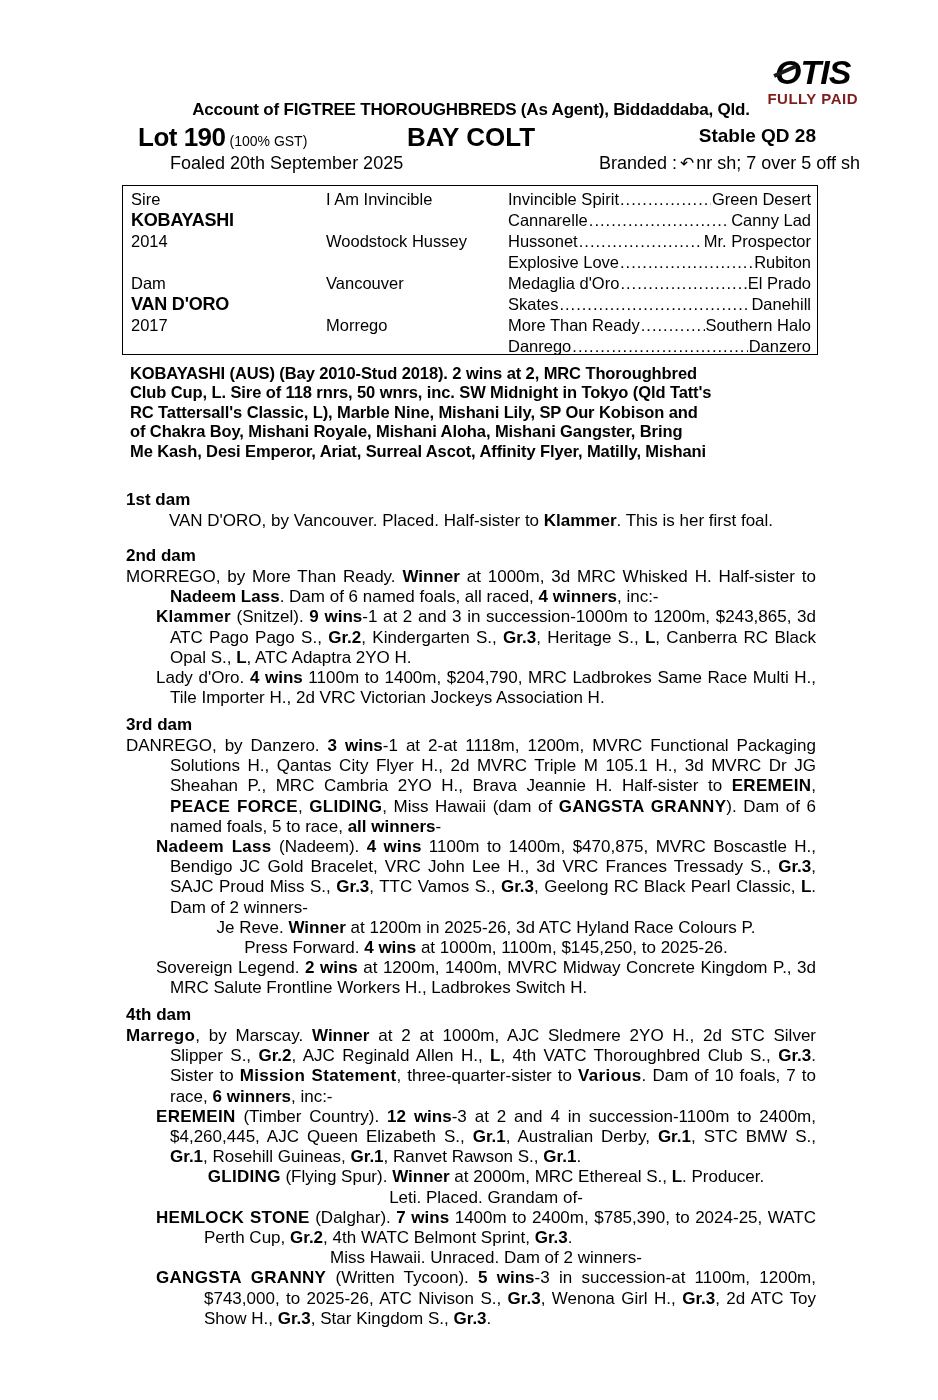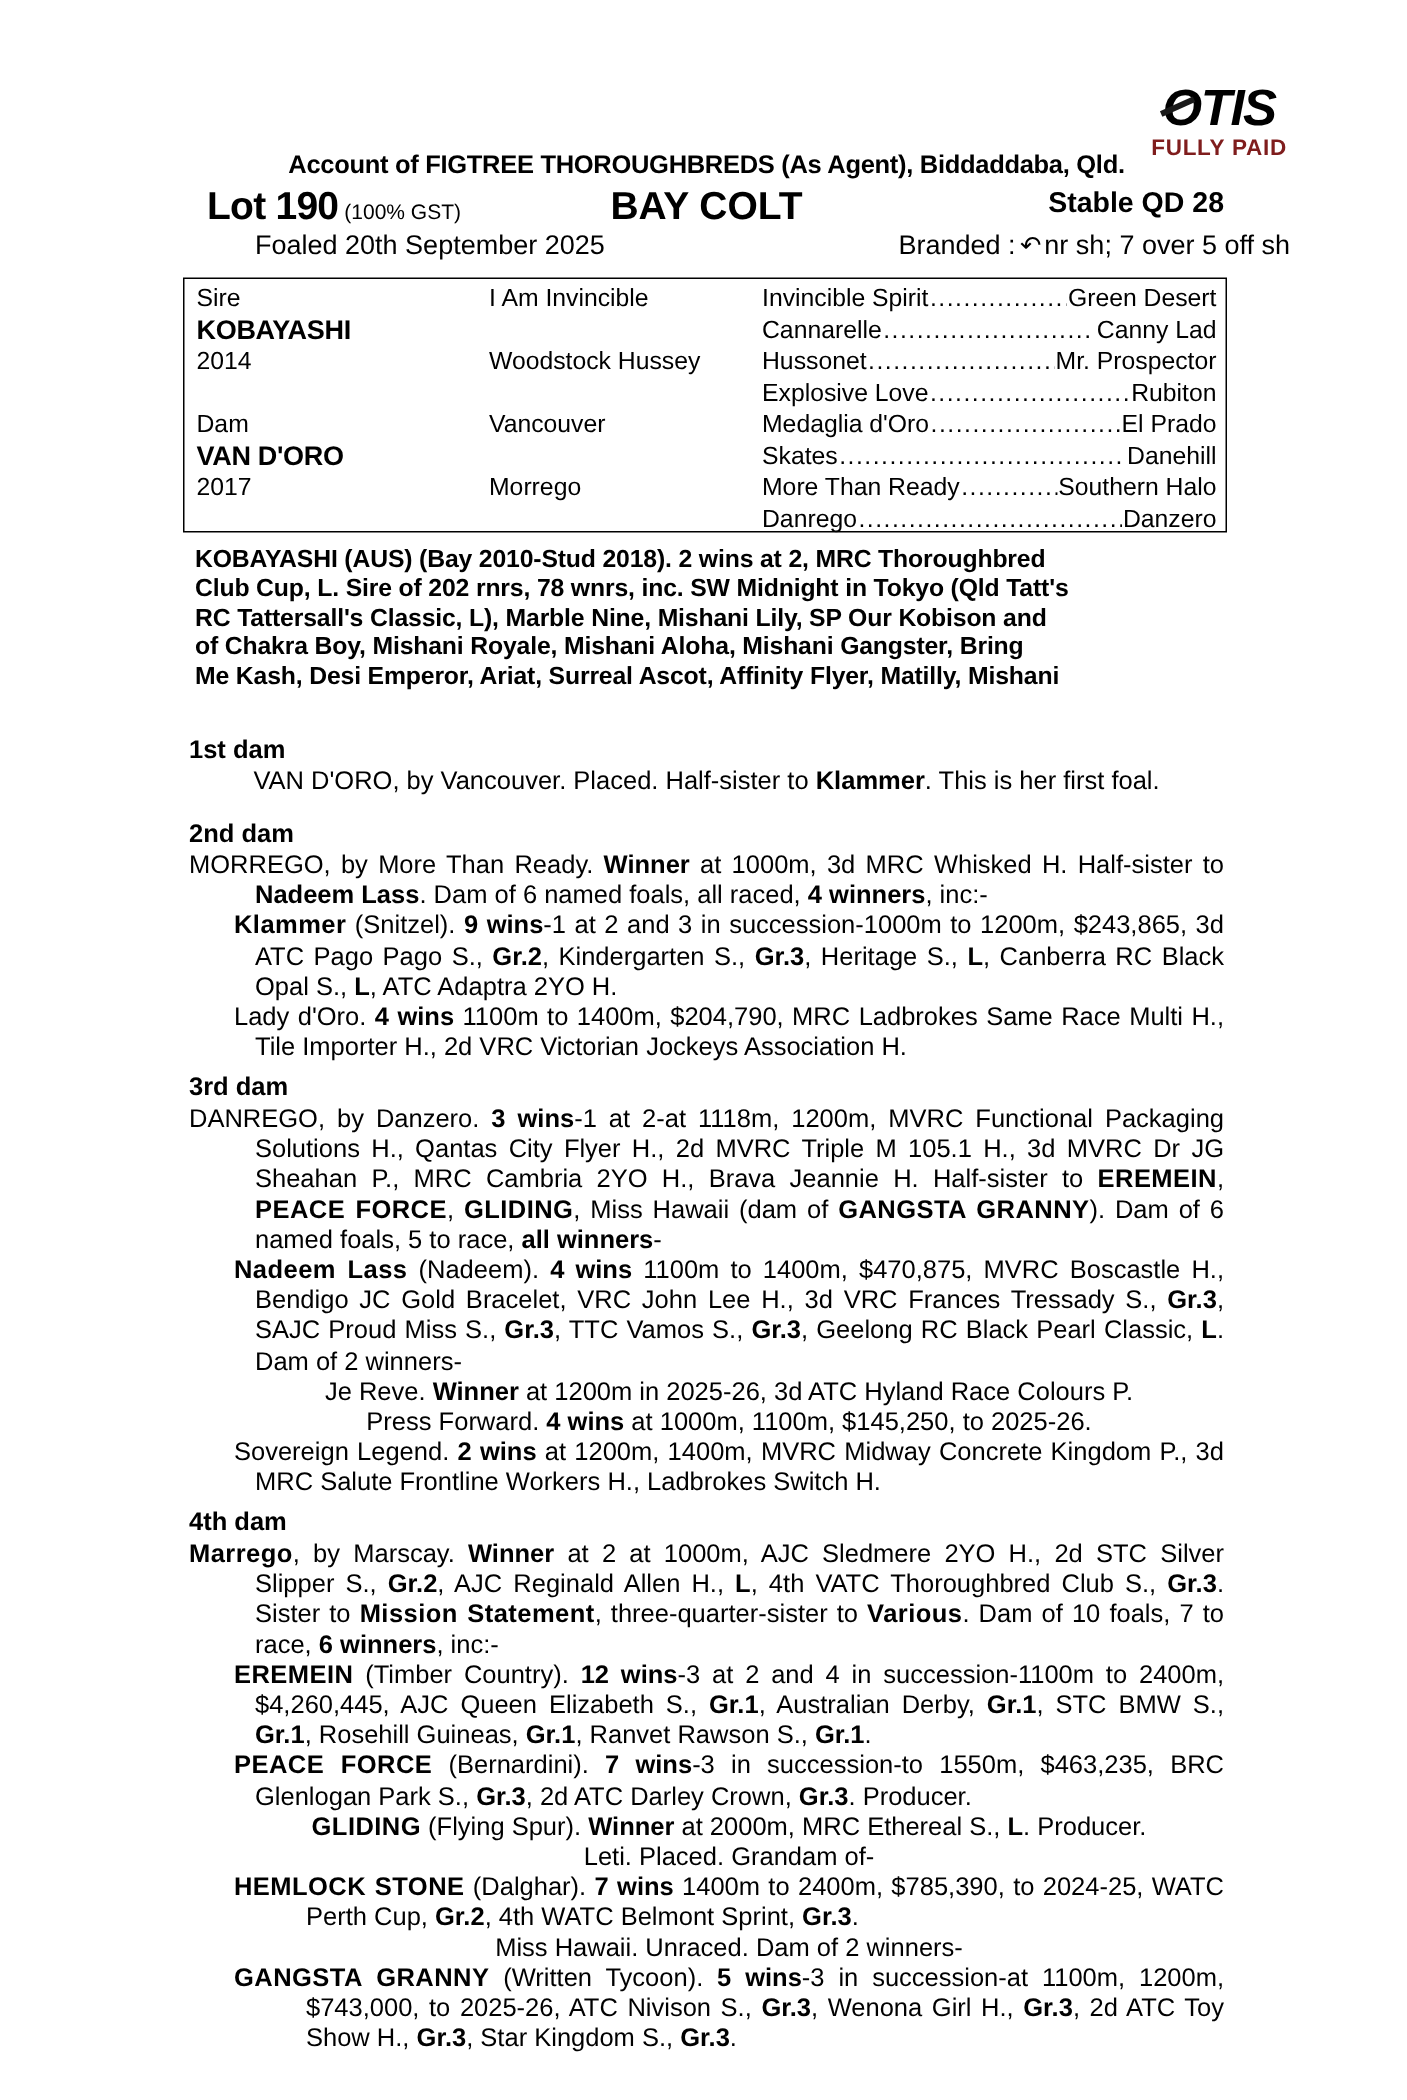--- a/index.html
+++ b/index.html
@@ -316,21 +316,21 @@
         <span class="c3">
           <span class="nm">Danrego</span>
           <span class="dots">................................................................................</span>
           <span class="nm2">Danzero</span>
         </span>
       </div>
     </div>
 
   <div class="sire-para" id="sire-para">
       <span>KOBAYASHI (AUS) (Bay 2010-Stud 2018). 2 wins at 2, MRC Thoroughbred</span>
-      <span>Club Cup, L. Sire of 202 rnrs, 78 wnrs, inc. SW Midnight in Tokyo (Qld Tatt's</span>
+      <span>Club Cup, L. Sire of 118 rnrs, 50 wnrs, inc. SW Midnight in Tokyo (Qld Tatt's</span>
       <span>RC Tattersall's Classic, L), Marble Nine, Mishani Lily, SP Our Kobison and</span>
       <span>of Chakra Boy, Mishani Royale, Mishani Aloha, Mishani Gangster, Bring</span>
       <span>Me Kash, Desi Emperor, Ariat, Surreal Ascot, Affinity Flyer, Matilly, Mishani</span>
     </div>
 
   <div id="dam-sections">
       <div class="section" style="top: 490px;">
         <div class="dam-head">1st dam</div>
         <div class="entry lvl0 noj">VAN D'ORO, by Vancouver. Placed. Half-sister to <b>Klammer</b>. This is her first foal.</div>
       </div>
@@ -345,21 +345,20 @@
         <div class="entry hang0">DANREGO, by Danzero. <b>3 wins</b>-1 at 2-at 1118m, 1200m, MVRC Functional Packaging Solutions H., Qantas City Flyer H., 2d MVRC Triple M 105.1 H., 3d MVRC Dr JG Sheahan P., MRC Cambria 2YO H., Brava Jeannie H. Half-sister to <span class="bigname">EREMEIN</span>, <span class="bigname">PEACE FORCE</span>, <span class="bigname">GLIDING</span>, Miss Hawaii (dam of <span class="bigname">GANGSTA GRANNY</span>). Dam of 6 named foals, 5 to race, <b>all winners</b>-</div>
         <div class="entry hang1"><span class="bigname">Nadeem Lass</span> (Nadeem). <b>4 wins</b> 1100m to 1400m, $470,875, MVRC Boscastle H., Bendigo JC Gold Bracelet, VRC John Lee H., 3d VRC Frances Tressady S., <b>Gr.3</b>, SAJC Proud Miss S., <b>Gr.3</b>, TTC Vamos S., <b>Gr.3</b>, Geelong RC Black Pearl Classic, <b>L</b>. Dam of 2 winners-</div>
         <div class="entry hang1 noj">Je Reve. <b>Winner</b> at 1200m in 2025-26, 3d ATC Hyland Race Colours P.</div>
         <div class="entry hang1 noj">Press Forward. <b>4 wins</b> at 1000m, 1100m, $145,250, to 2025-26.</div>
         <div class="entry hang1">Sovereign Legend. <b>2 wins</b> at 1200m, 1400m, MVRC Midway Concrete Kingdom P., 3d MRC Salute Frontline Workers H., Ladbrokes Switch H.</div>
       </div>
       <div class="section" style="top: 1005px;">
         <div class="dam-head">4th dam</div>
         <div class="entry hang0"><span class="bigname">Marrego</span>, by Marscay. <b>Winner</b> at 2 at 1000m, AJC Sledmere 2YO H., 2d STC Silver Slipper S., <b>Gr.2</b>, AJC Reginald Allen H., <b>L</b>, 4th VATC Thoroughbred Club S., <b>Gr.3</b>. Sister to <span class="bigname">Mission Statement</span>, three-quarter-sister to <span class="bigname">Various</span>. Dam of 10 foals, 7 to race, <b>6 winners</b>, inc:-</div>
         <div class="entry hang1"><span class="bigname">EREMEIN</span> (Timber Country). <b>12 wins</b>-3 at 2 and 4 in succession-1100m to 2400m, $4,260,445, AJC Queen Elizabeth S., <b>Gr.1</b>, Australian Derby, <b>Gr.1</b>, STC BMW S., <b>Gr.1</b>, Rosehill Guineas, <b>Gr.1</b>, Ranvet Rawson S., <b>Gr.1</b>.</div>
-        <div class="entry hang1"><span class="bigname">PEACE FORCE</span> (Bernardini). <b>7 wins</b>-3 in succession-to 1550m, $463,235, BRC Glenlogan Park S., <b>Gr.3</b>, 2d ATC Darley Crown, <b>Gr.3</b>. Producer.</div>
         <div class="entry hang1 noj"><span class="bigname">GLIDING</span> (Flying Spur). <b>Winner</b> at 2000m, MRC Ethereal S., <b>L</b>. Producer.</div>
         <div class="entry hang1 noj">Leti. Placed. Grandam of-</div>
         <div class="entry hang2"><span class="bigname">HEMLOCK STONE</span> (Dalghar). <b>7 wins</b> 1400m to 2400m, $785,390, to 2024-25, WATC Perth Cup, <b>Gr.2</b>, 4th WATC Belmont Sprint, <b>Gr.3</b>.</div>
         <div class="entry hang1 noj">Miss Hawaii. Unraced. Dam of 2 winners-</div>
         <div class="entry hang2"><span class="bigname">GANGSTA GRANNY</span> (Written Tycoon). <b>5 wins</b>-3 in succession-at 1100m, 1200m, $743,000, to 2025-26, ATC Nivison S., <b>Gr.3</b>, Wenona Girl H., <b>Gr.3</b>, 2d ATC Toy Show H., <b>Gr.3</b>, Star Kingdom S., <b>Gr.3</b>.</div>
       </div>
     </div>
 
 </div>
 

